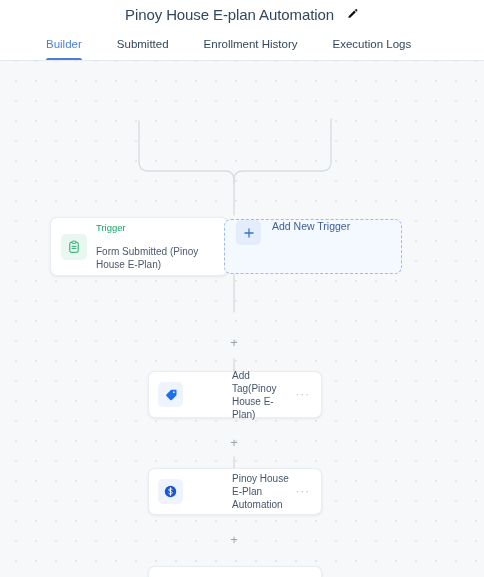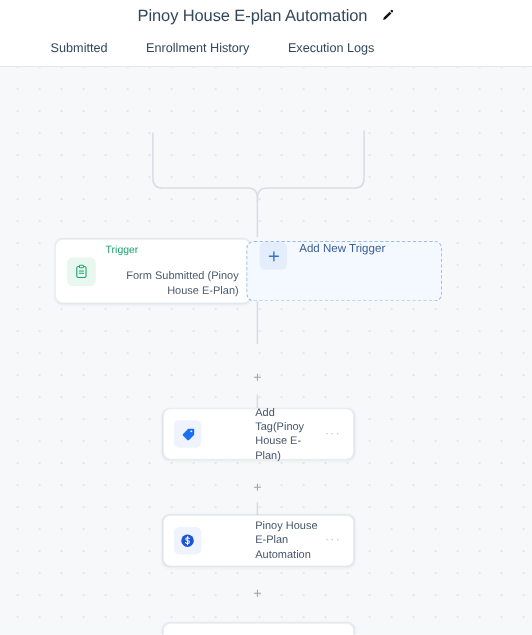--- a/index.html
+++ b/index.html
@@ -130,21 +130,20 @@
   .tc-label {
     font-size: 9.5px;
     color: #1ba367;
     line-height: 12px;
     margin-bottom: 11px;
   }
   .tc-desc {
     font-size: 10px;
     color: #4b5a6b;
     line-height: 13px;
-    text-align: right;
   }
 
   
   .add-trigger {
     position: absolute;
     left: 224px;
     top: 158px;
     width: 178px;
     height: 55px;
     box-sizing: border-box;
@@ -241,20 +240,23 @@
 <div class="topbar">
   <span class="page-title">Pinoy House E-plan Automation</span>
   <span class="edit-icon">
     <svg width="13" height="13" viewBox="0 0 16 16" aria-hidden="true">
       <path d="M11.6 1.7a1.4 1.4 0 0 1 2 2l-.8.8-2-2 .8-.8zM10.1 3.2l2 2-6.6 6.6-2.6.6.6-2.6 6.6-6.6z" fill="#111111"></path>
     </svg>
   </span>
 </div>
 
 <div class="tabbar">
+  <div class="tab active">
+    <span>Builder</span>
+  </div>
   <div class="tab">
     <span>Submitted</span>
   </div>
   <div class="tab">
     <span>Enrollment History</span>
   </div>
   <div class="tab">
     <span>Execution Logs</span>
   </div>
 </div>

